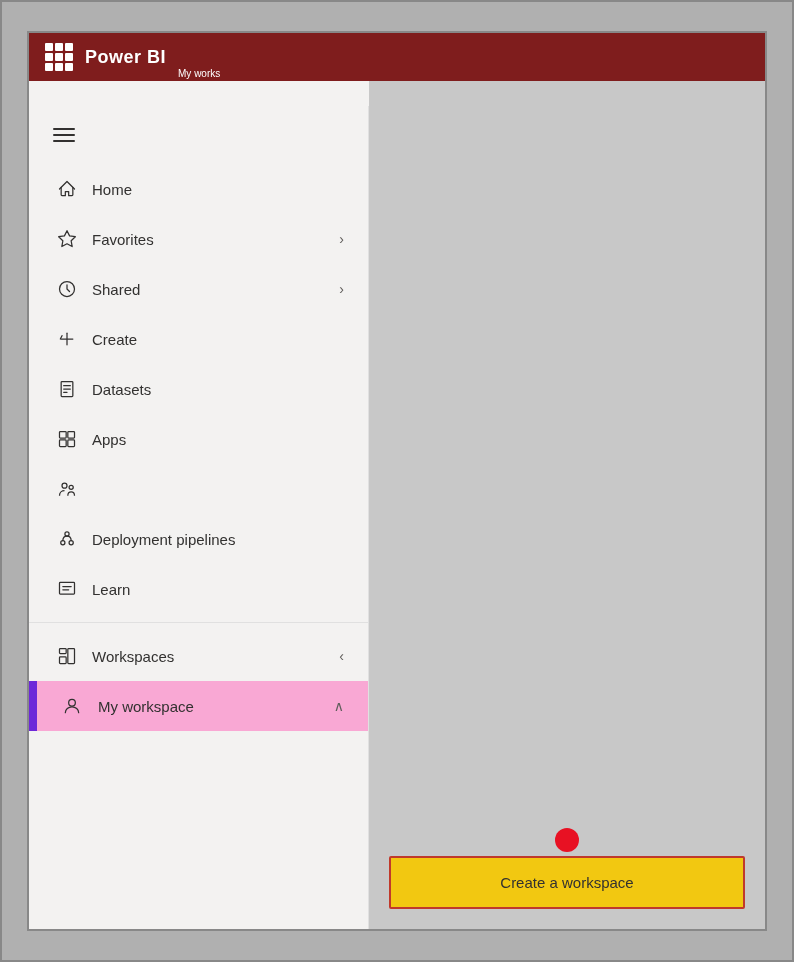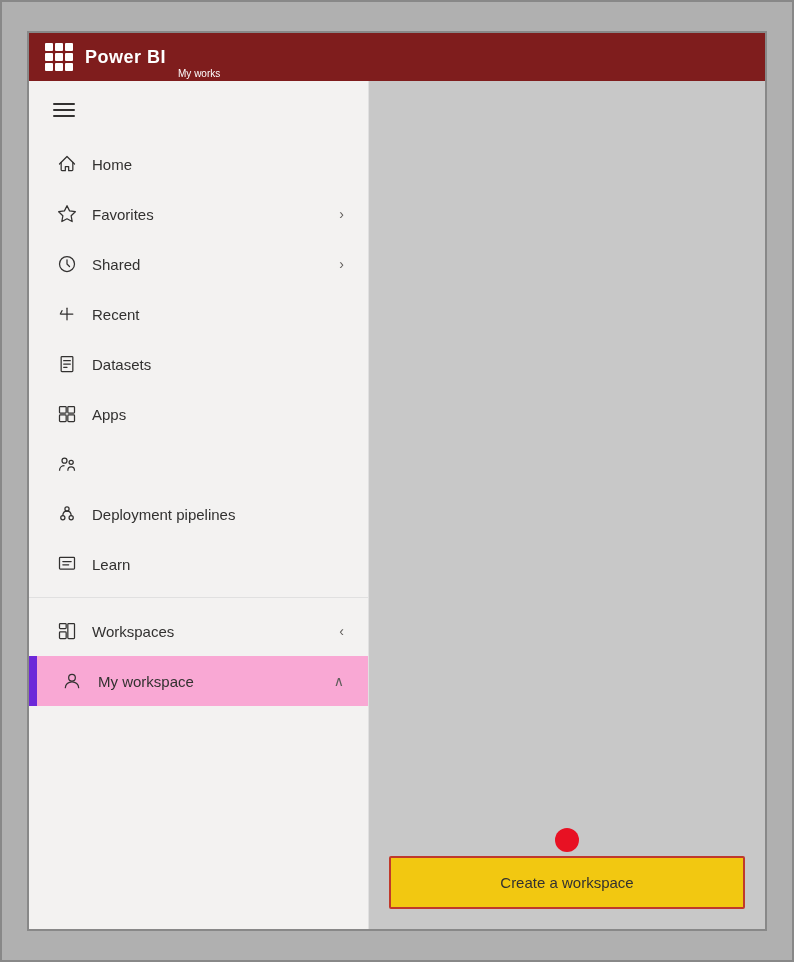--- a/index.html
+++ b/index.html
@@ -84,20 +84,21 @@
 
     
     .sidebar {
       width: 340px;
       background: #f3f2f1;
       border-right: 1px solid #e0e0e0;
       display: flex;
       flex-direction: column;
       flex-shrink: 0;
       overflow-y: auto;
+      margin-top: 25px;
     }
 
     .sidebar-menu-icon {
       padding: 18px 24px;
       cursor: pointer;
     }
 
     .hamburger-line {
       width: 22px;
       height: 2px;
@@ -263,21 +264,21 @@
         </div>
 
         <div class="nav-item">
           <div class="nav-icon">
             <svg viewBox="0 0 24 24">
               <line x1="12" y1="5" x2="12" y2="19" stroke-linecap="round"></line>
               <line x1="5" y1="12" x2="19" y2="12" stroke-linecap="round"></line>
               <path d="M6 8 L4 12" stroke-linecap="round"></path>
             </svg>
           </div>
-          <span class="nav-label">Recent</span>
+          <span class="nav-label">Create</span>
         </div>
 
         <div class="nav-item">
           <div class="nav-icon">
             <svg viewBox="0 0 24 24">
               <rect x="5" y="3" width="14" height="18" rx="1" ry="1"></rect>
               <line x1="8" y1="8" x2="16" y2="8" stroke-linecap="round"></line>
               <line x1="8" y1="12" x2="16" y2="12" stroke-linecap="round"></line>
               <line x1="8" y1="16" x2="12" y2="16" stroke-linecap="round"></line>
             </svg>

